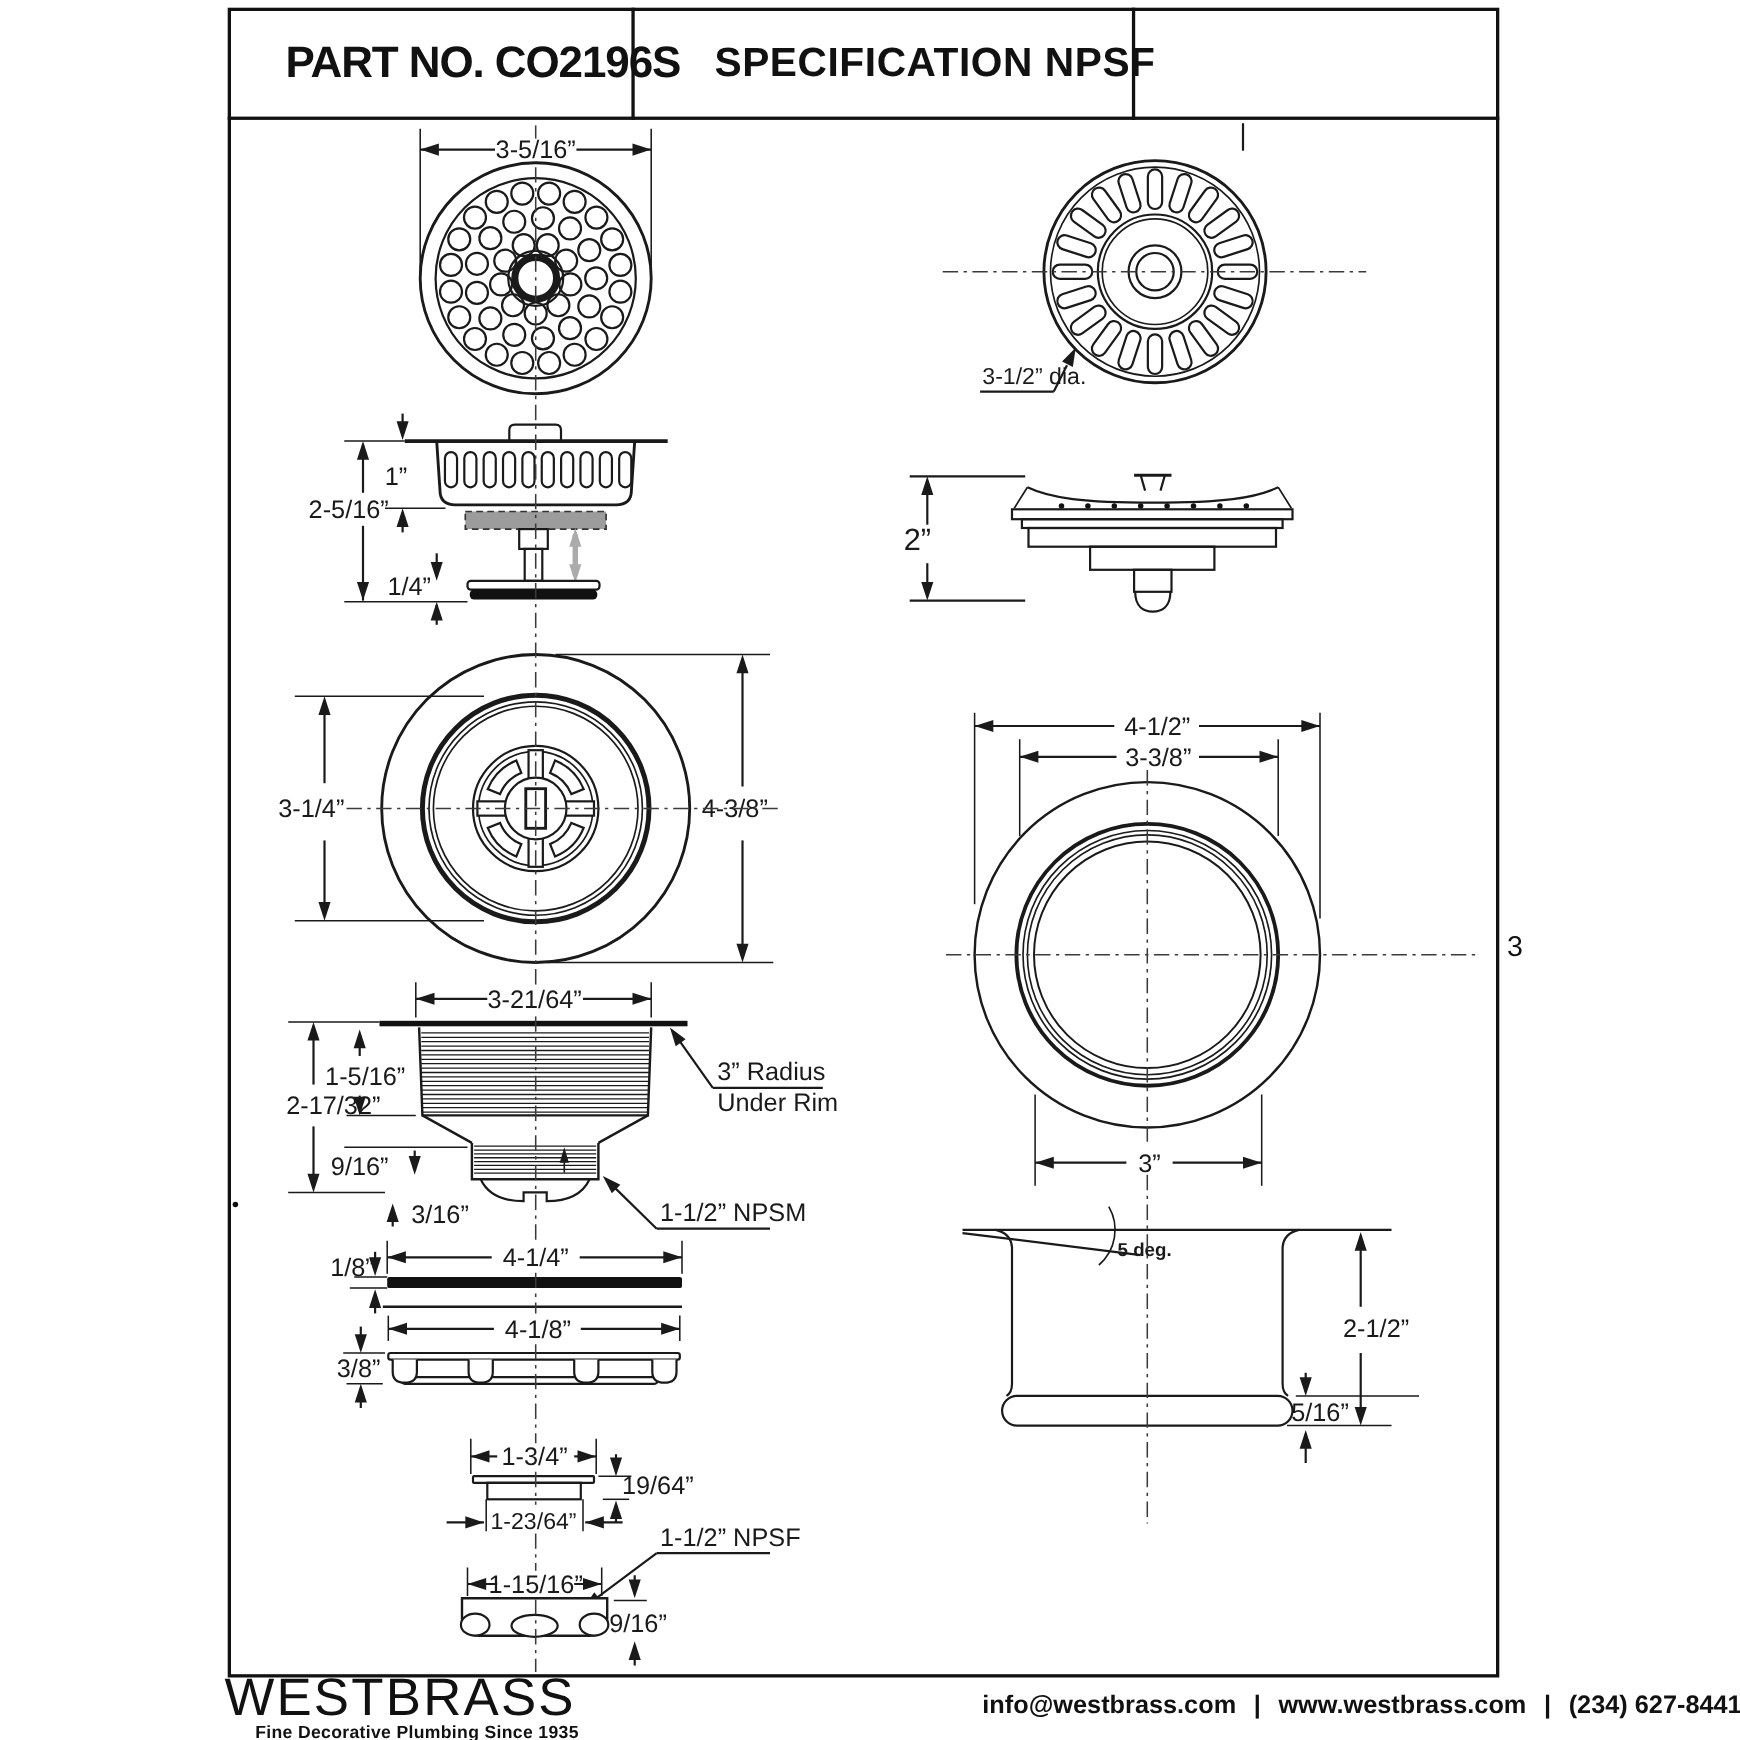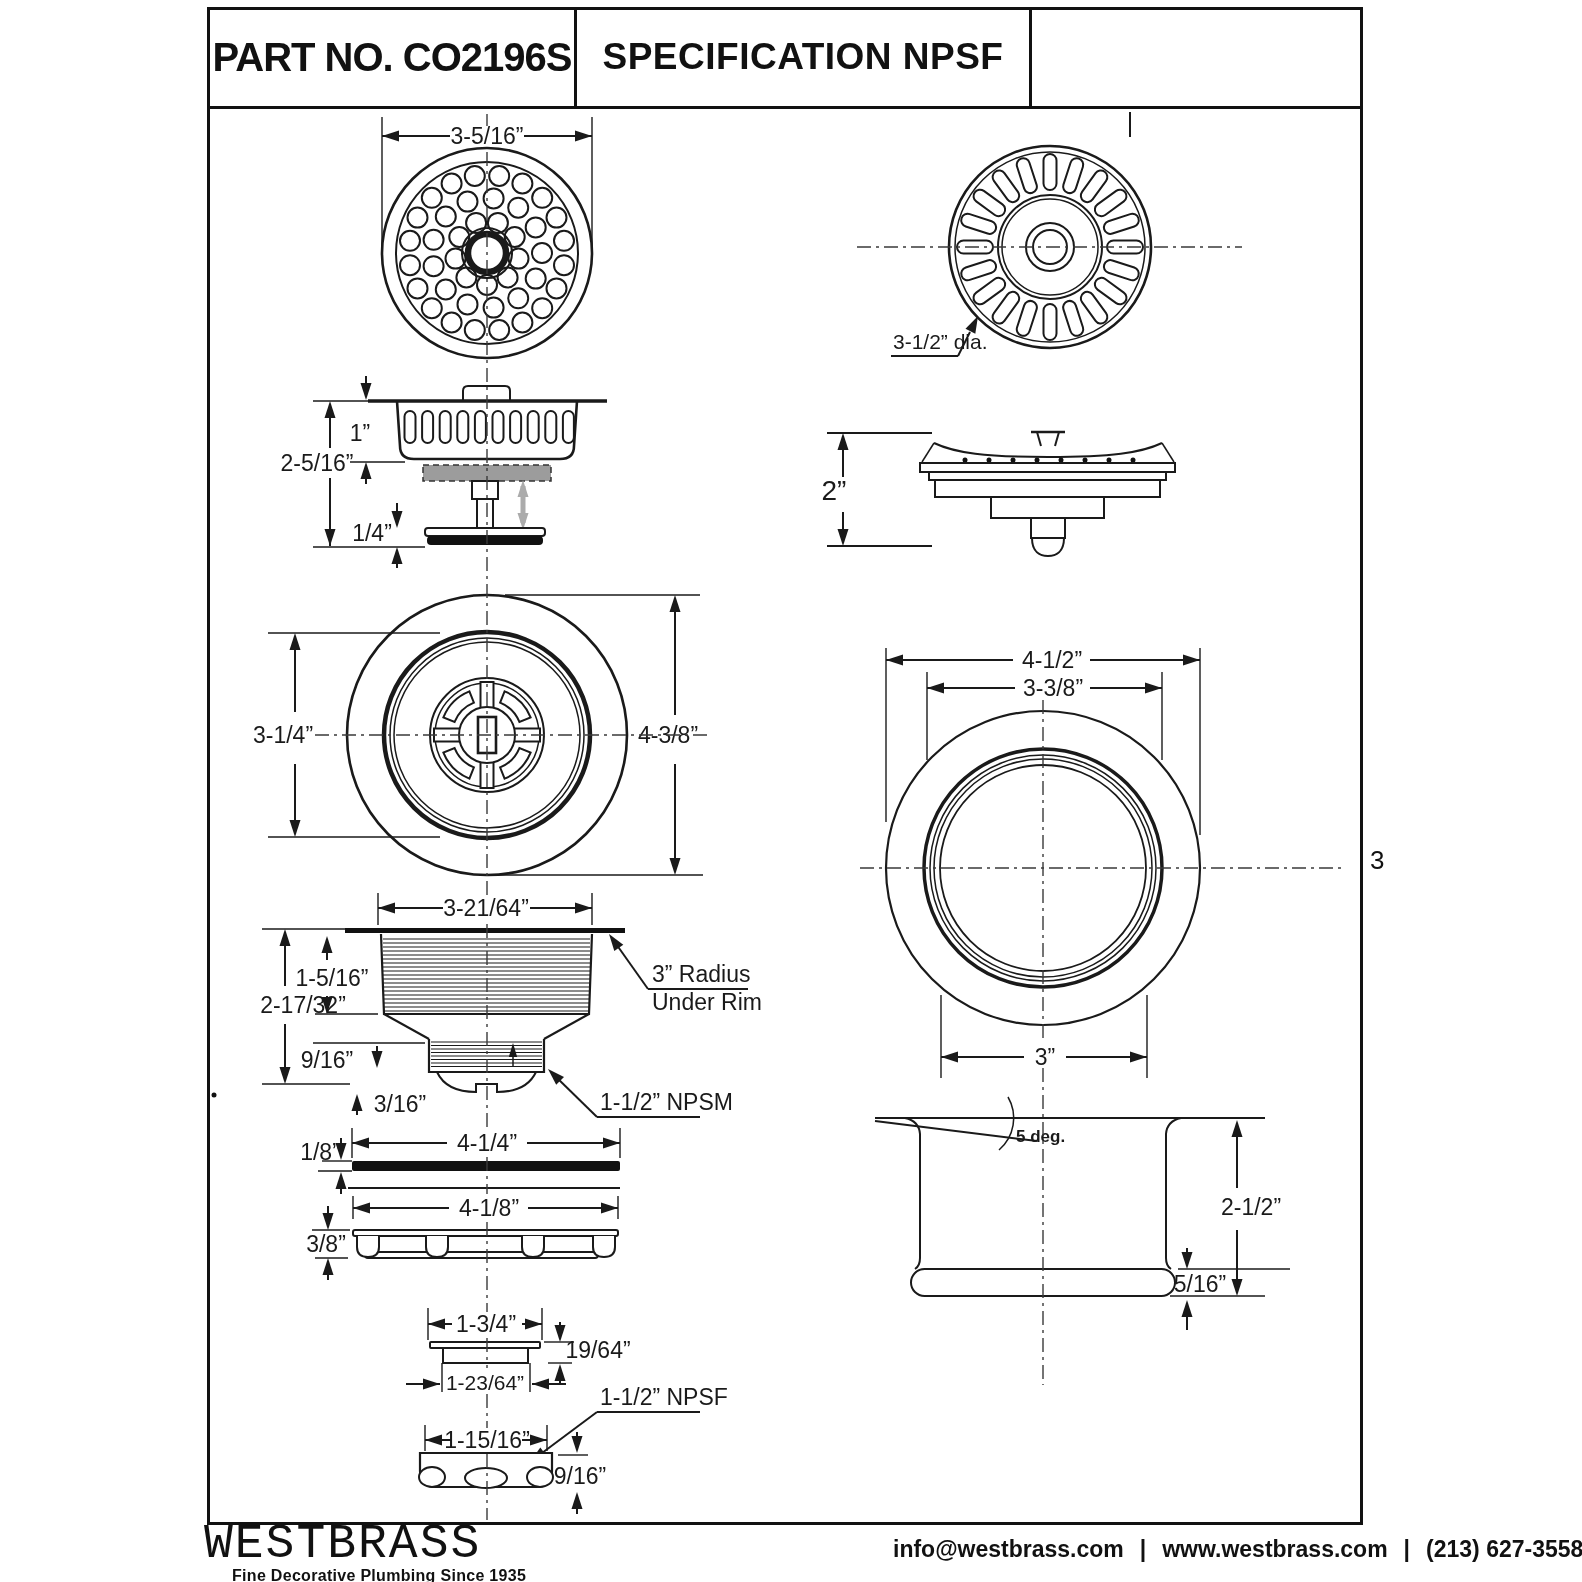--- a/index.html
+++ b/index.html
@@ -3,25 +3,25 @@
 <meta charset="utf-8">
 <style>
   html,body{margin:0;padding:0;background:#fff;}
   .page{position:relative;width:1582px;height:1582px;background:#fff;overflow:hidden;
         font-family:"Liberation Sans",sans-serif;color:#111;}
   .abs{position:absolute;}
   .border-box{left:207px;top:7px;width:1156px;height:1518px;border:3px solid #111;box-sizing:border-box;}
   .hrule{left:207px;top:106px;width:1156px;height:3px;background:#111;}
   .vrule1{left:574px;top:7px;width:3px;height:102px;background:#111;}
   .vrule2{left:1029px;top:7px;width:3px;height:102px;background:#111;}
-  .cell{display:flex;align-items:center;justify-content:center;height:100px;}
+  .cell{display:flex;align-items:center;justify-content:center;height:100px;padding-left:47px;}
   .part-label{left:210px;top:7px;width:364px;font-size:40px;font-weight:600;letter-spacing:-1px;}
   .sheet-title{left:577px;top:7px;width:452px;font-size:37px;font-weight:600;letter-spacing:.5px;}
   .page-num{left:1370px;top:845px;font-size:26px;}
-  .brand{left:204px;top:1520px;font-family:Liberation Mono, monospace;font-size:48px;letter-spacing:2px;line-height:1;}
+  .brand{left:204px;top:1520px;font-family:Liberation Sans, sans-serif;font-size:48px;letter-spacing:2px;line-height:1;}
   .tagline{left:232px;top:1567px;font-size:16px;font-weight:600;letter-spacing:.3px;}
   .contact{left:893px;top:1536px;font-size:23px;font-weight:600;display:flex;gap:16px;white-space:nowrap;}
   svg{position:absolute;left:0;top:0;}
   .s1{stroke:#1a1a1a;stroke-width:1.4;fill:none;}
   .s12{stroke:#1a1a1a;stroke-width:1.2;fill:none;}
   .s15{stroke:#1a1a1a;stroke-width:1.5;fill:none;}
   .s2{stroke:#1a1a1a;stroke-width:2;fill:none;}
   .s22{stroke:#1a1a1a;stroke-width:2.2;fill:none;}
   .s25{stroke:#1a1a1a;stroke-width:2.6;fill:none;}
   .s3{stroke:#1a1a1a;stroke-width:3.5;fill:none;}
@@ -565,16 +565,16 @@
   <div class="abs cell sheet-title">SPECIFICATION NPSF</div>
   <div class="abs page-num">3</div>
 
   <div class="abs brand">WESTBRASS</div>
   <div class="abs tagline">Fine Decorative Plumbing Since 1935</div>
   <div class="abs contact">
     <span>info@westbrass.com</span>
     <span>|</span>
     <span>www.westbrass.com</span>
     <span>|</span>
-    <span>(213) 627-3558</span>
+    <span>(234) 627-8441</span>
 
   </div>
 </div>
 
 </body></html>

